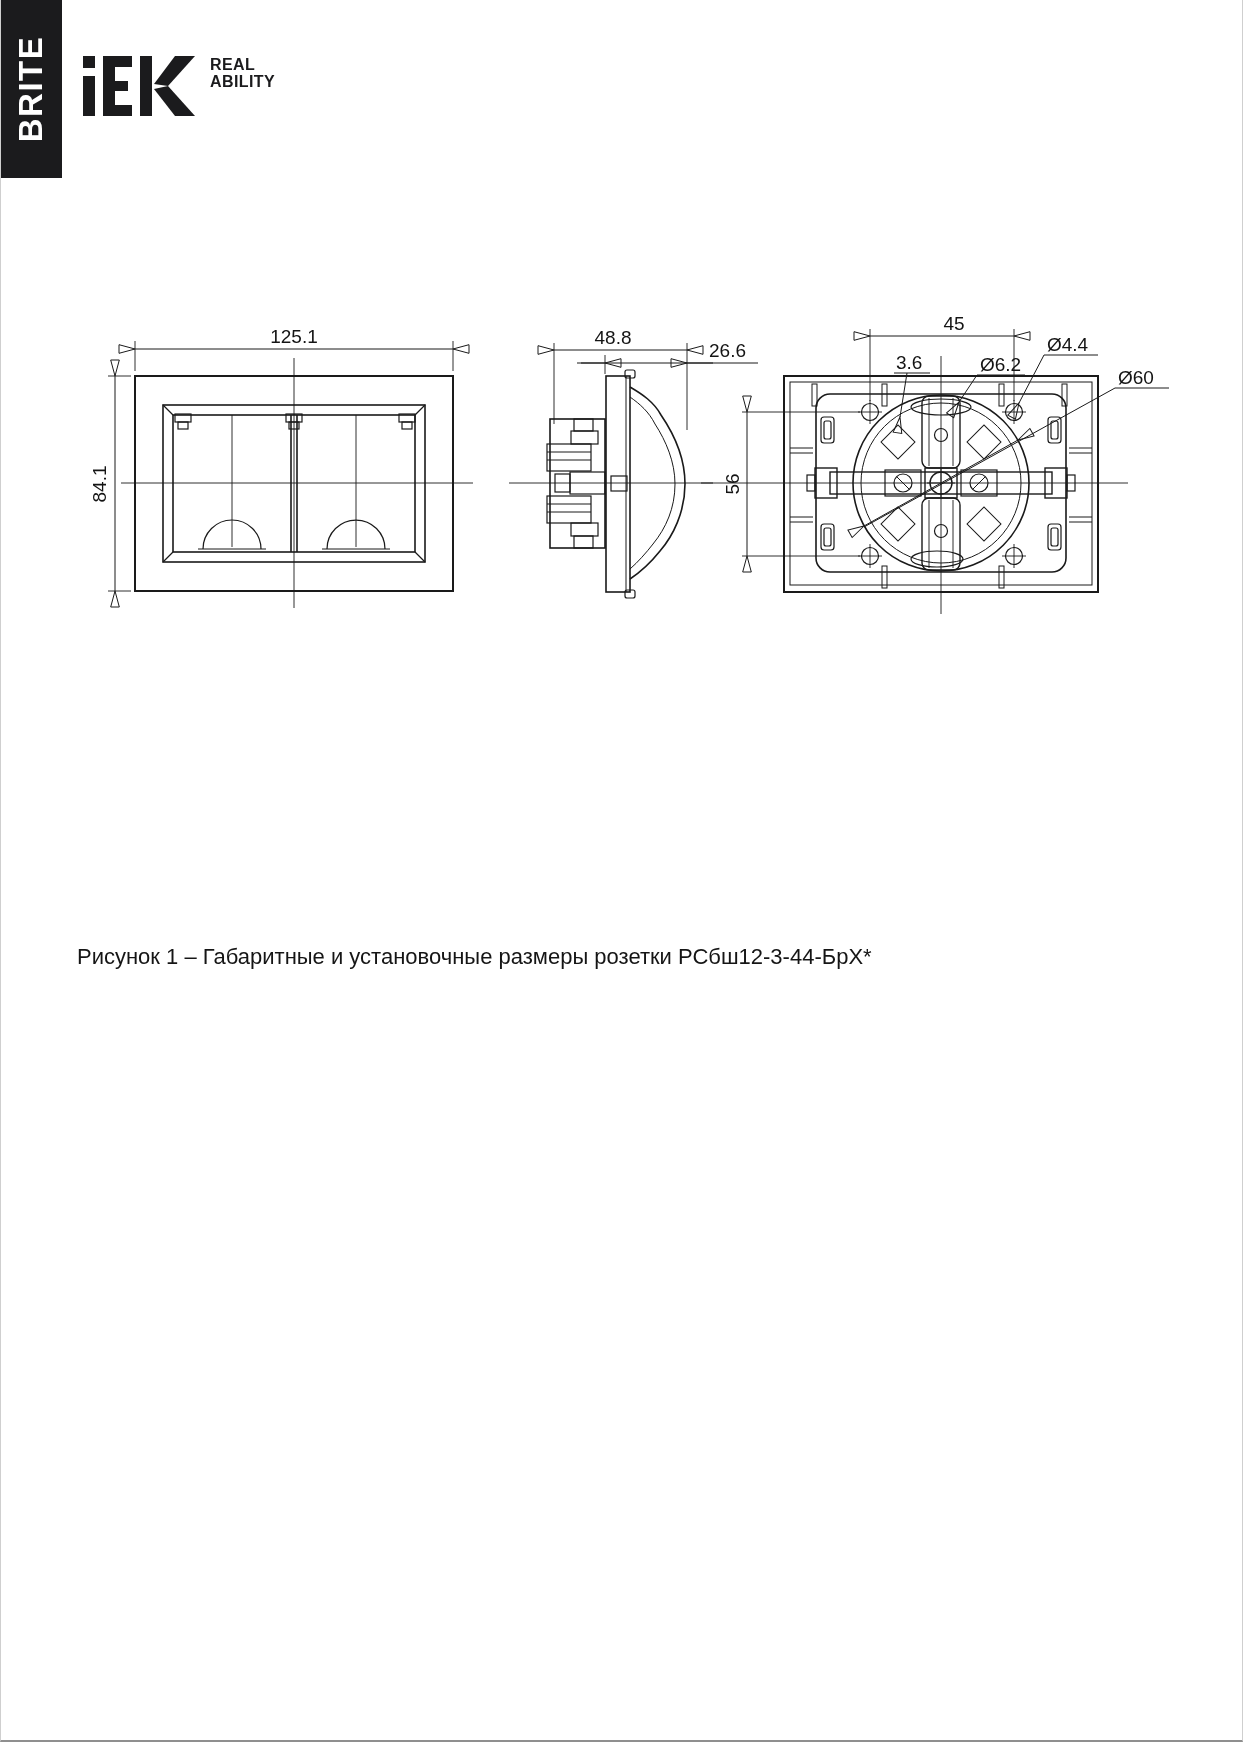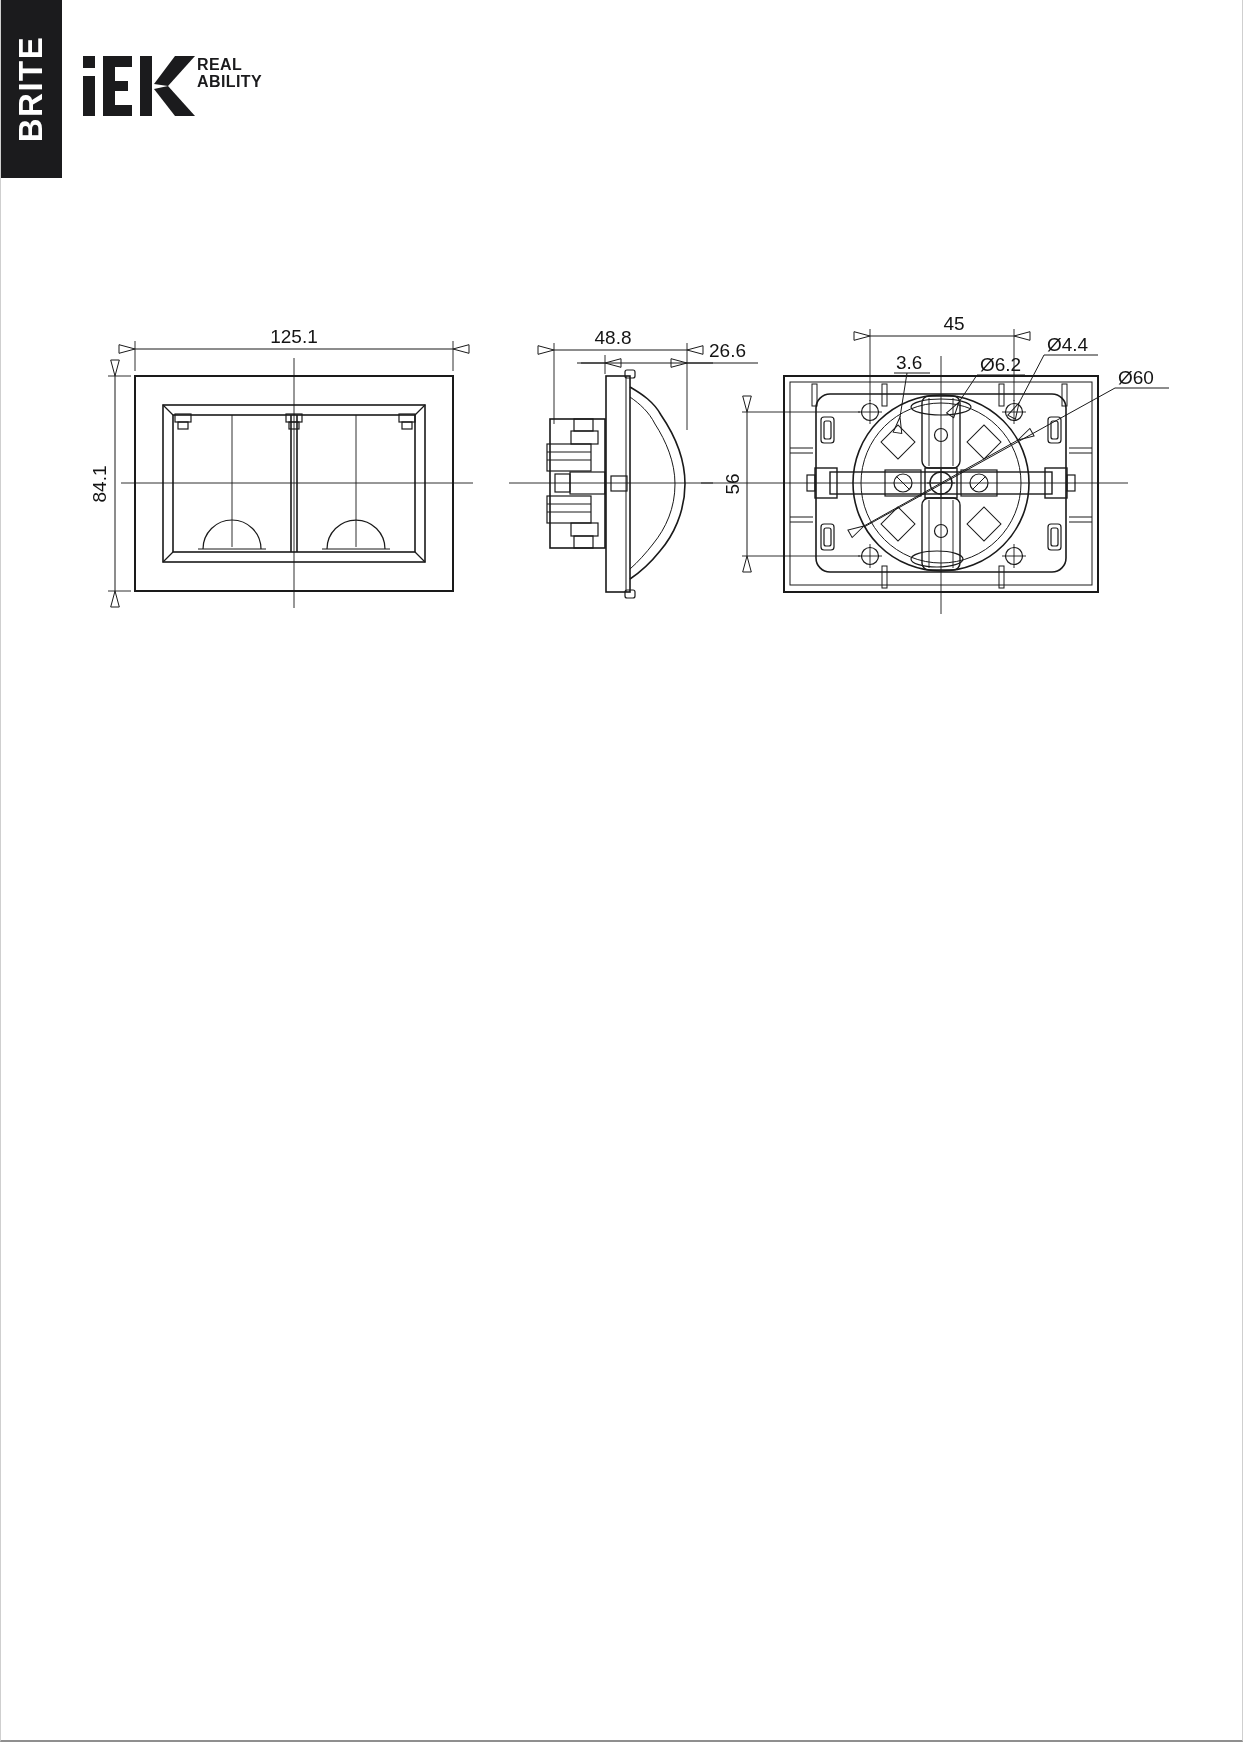--- a/index.html
+++ b/index.html
@@ -14,21 +14,21 @@
     display:flex;align-items:center;justify-content:center;
   }
   .brand-bar span{
     transform:rotate(-90deg);color:#ffffff;font-size:33px;font-weight:bold;
     letter-spacing:1.5px;white-space:nowrap;
   }
   .logo-svg{position:absolute;left:82px;top:55px;}
   .logo-svg .glyph{fill:#1b1b1d;}
   .sr{position:absolute;width:1px;height:1px;overflow:hidden;clip-path:inset(50%);}
   .tagline{
-    position:absolute;left:196px;top:56px;color:#1b1b1d;
+    position:absolute;left:209px;top:56px;color:#1b1b1d;
     font-size:16px;font-weight:bold;line-height:17px;letter-spacing:0.4px;
   }
   .drawing{position:absolute;left:0;top:0;}
   .drawing line,.drawing rect,.drawing path,.drawing circle,.drawing ellipse{
     fill:none;stroke:#1a1a1a;
   }
   .s2{stroke-width:2px;}
   .s16{stroke-width:1.6px;}
   .s14{stroke-width:1.4px;}
   .s12{stroke-width:1.2px;}
@@ -263,14 +263,15 @@
       <line class="s1" x1="1043" y1="355" x2="1018" y2="403" marker-end="url(#arr)"></line>
 
       <text x="1117" y="384" text-anchor="start">Ø60</text>
       <line class="s1" x1="1114" y1="388" x2="1168" y2="388"></line>
       <line class="s1" x1="1114" y1="388" x2="863" y2="527"></line>
       <line class="s1" x1="940" y1="483" x2="1017" y2="440" marker-end="url(#arr)"></line>
       <line class="s1" x1="940" y1="483" x2="863" y2="526" marker-end="url(#arr)"></line>
     </g>
   </svg>
 
+  <div class="caption">Рисунок 1 – Габаритные и установочные размеры розетки РСбш12-3-44-БрХ*</div>
 
 </div>
 
 </body></html>

